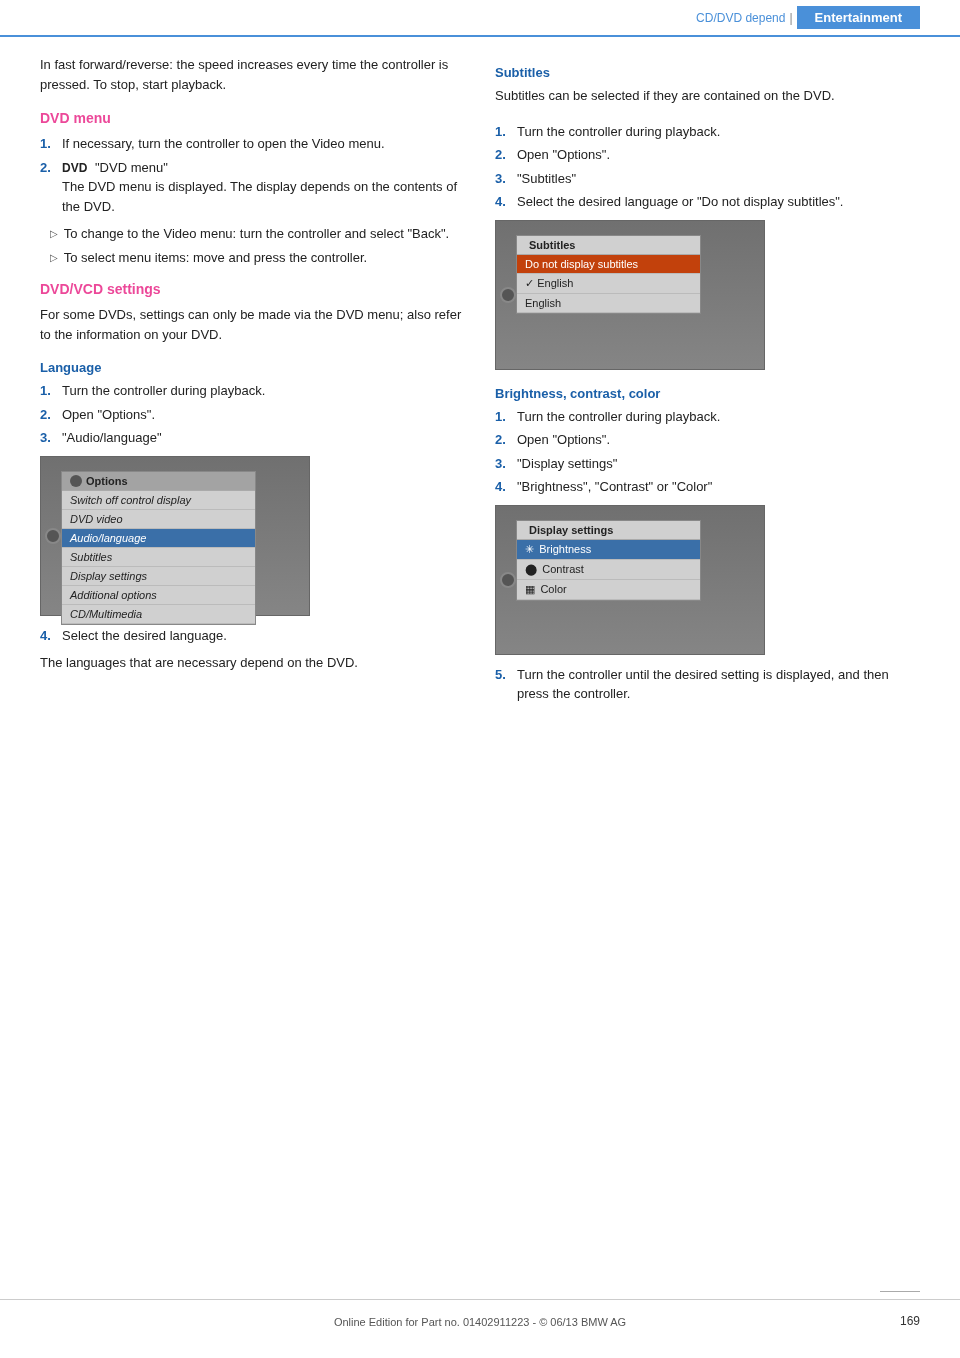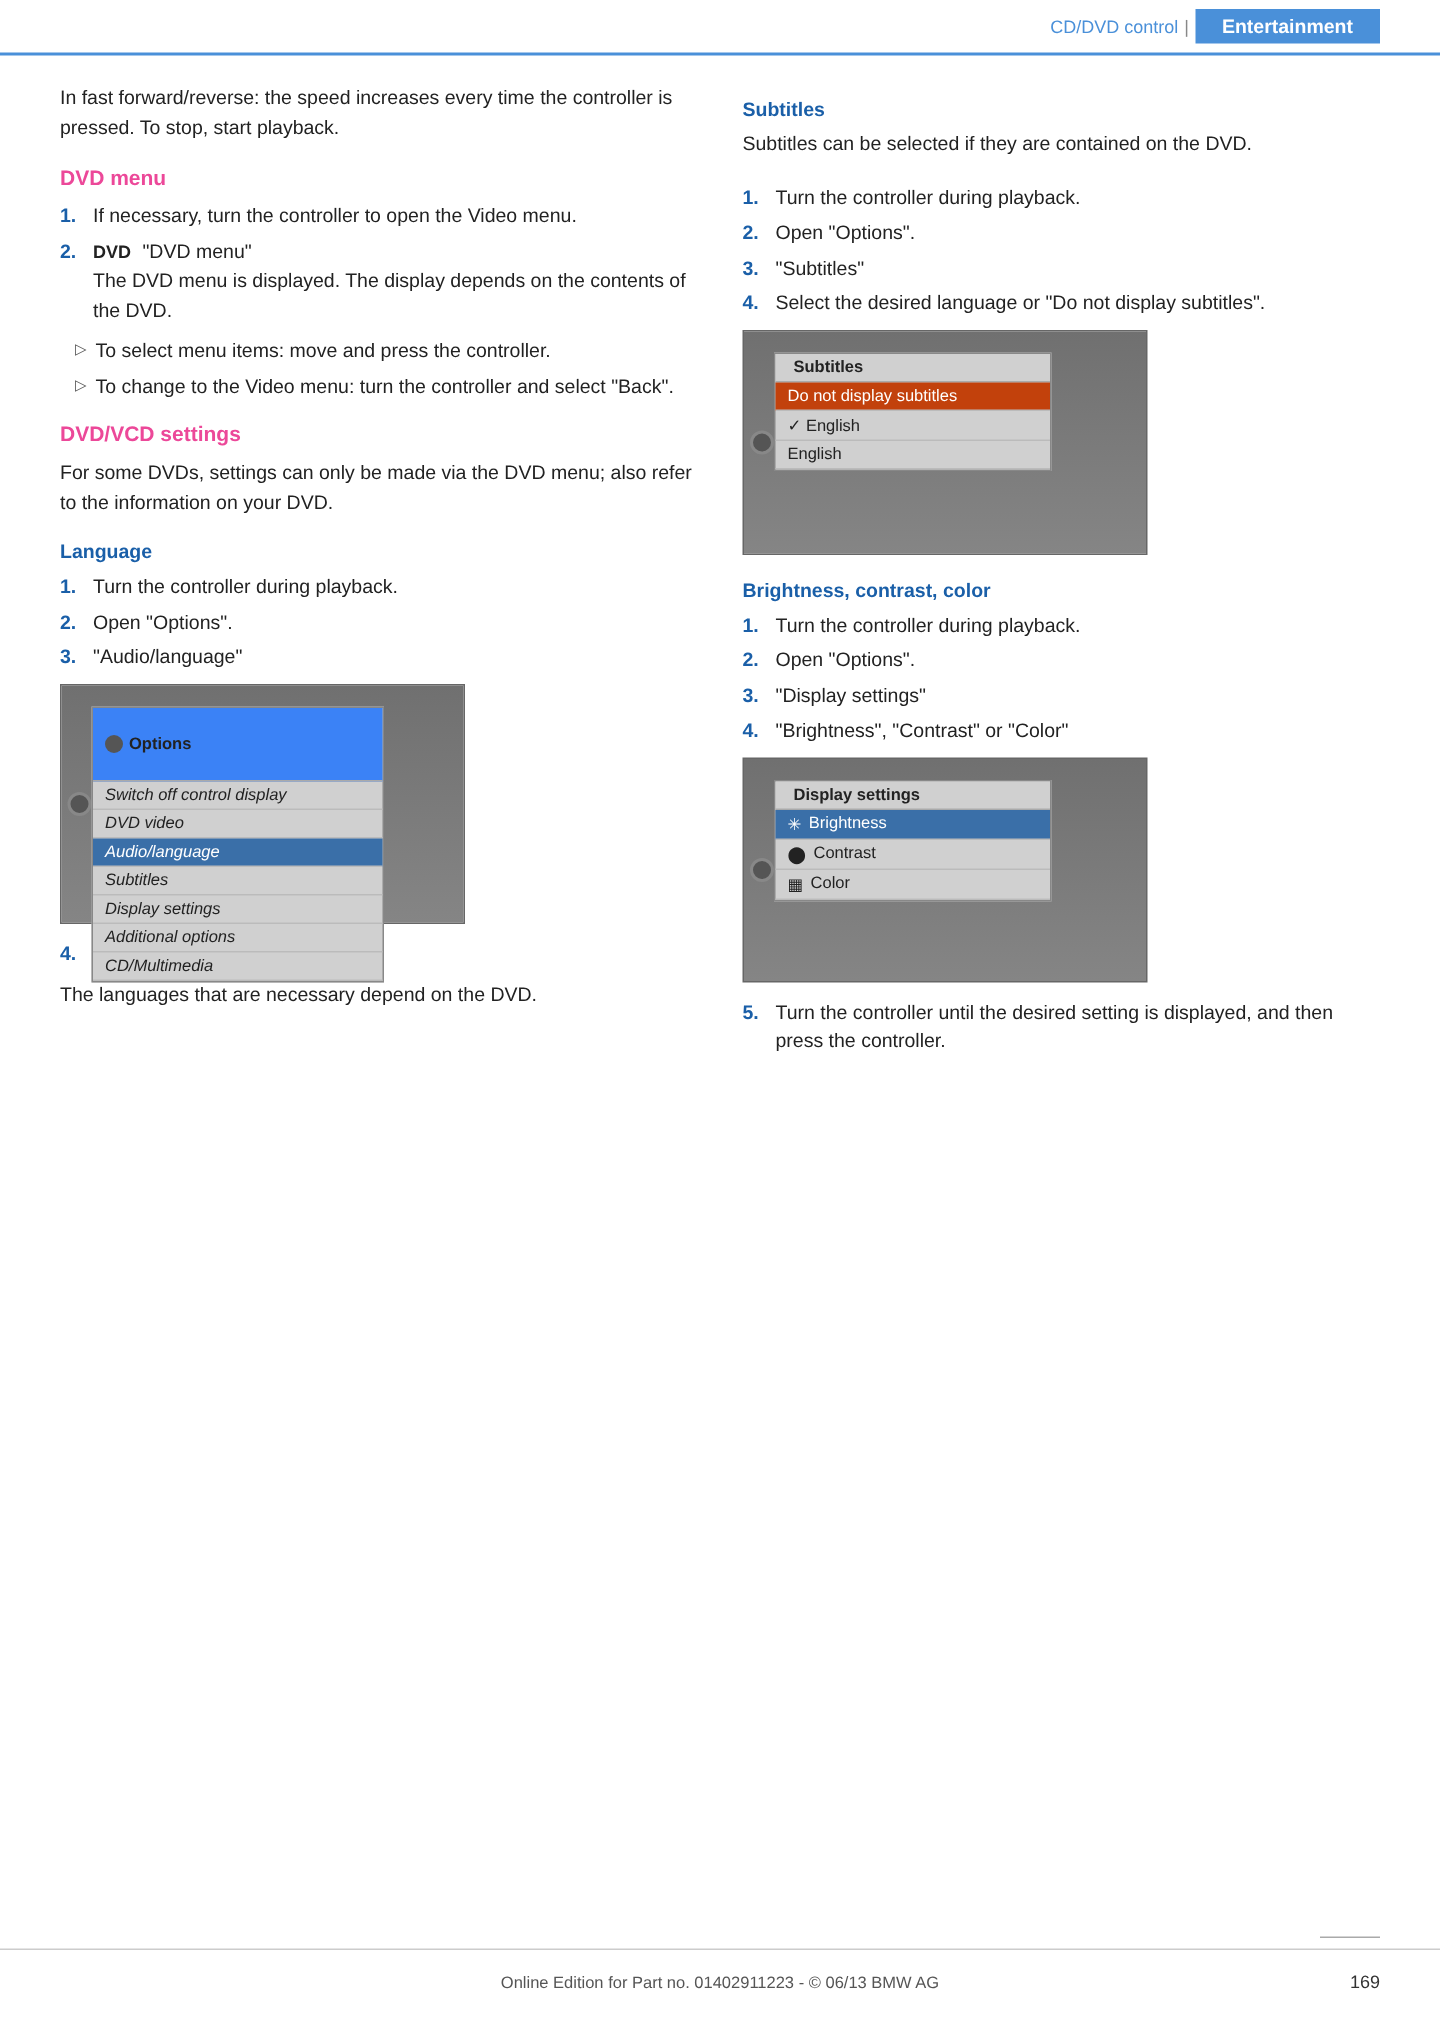--- a/index.html
+++ b/index.html
@@ -133,22 +133,22 @@
     }
     .options-menu {
       position: absolute;
       top: 14px;
       left: 20px;
       width: 195px;
       background: #d0d0d0;
       border: 1px solid #888;
     }
     .options-menu-title {
-      background: #3b82f6;
-      padding: 18px 8px;
+      background: #a3a3a3;
+      padding: 3px 8px;
       font-size: 11px;
       font-weight: bold;
       display: flex;
       align-items: center;
       gap: 4px;
       border-bottom: 1px solid #aaa;
     }
     .options-menu-title .icon-circle {
       width: 12px;
       height: 12px;
@@ -280,21 +280,21 @@
       width: 40px;
       text-align: right;
     }
   </style>
 </head>
 <body>
 
 <div class="page-container">
 
   <div class="header-bar">
-    <span class="header-section">CD/DVD control</span>
+    <span class="header-section">CD/DVD depend</span>
     <span class="header-divider">|</span>
     <span class="header-active">Entertainment</span>
   </div>
 
   <div class="content-area">
 
     <div class="col-left">
 
       <p class="intro-text">In fast forward/reverse: the speed increases every time the controller is pressed. To stop, start playback.</p>
 
@@ -305,22 +305,22 @@
           <span class="num">1.</span>
           <span>If necessary, turn the controller to open the Video menu.</span>
         </li>
         <li>
           <span class="num">2.</span>
           <span><span class="dvd-icon">DVD</span> "DVD menu"<br>The DVD menu is displayed. The display depends on the contents of the DVD.</span>
         </li>
       </ol>
 
       <ul class="bullet-list">
+        <li>To change to the Video menu: turn the controller and select "Back".</li>
         <li>To select menu items: move and press the controller.</li>
-        <li>To change to the Video menu: turn the controller and select "Back".</li>
       </ul>
 
       <div class="section-heading">DVD/VCD settings</div>
       <p class="intro-text">For some DVDs, settings can only be made via the DVD menu; also refer to the information on your DVD.</p>
 
       <div class="subsection-heading">Language</div>
 
       <ol class="numbered-list">
         <li>
           <span class="num">1.</span>

